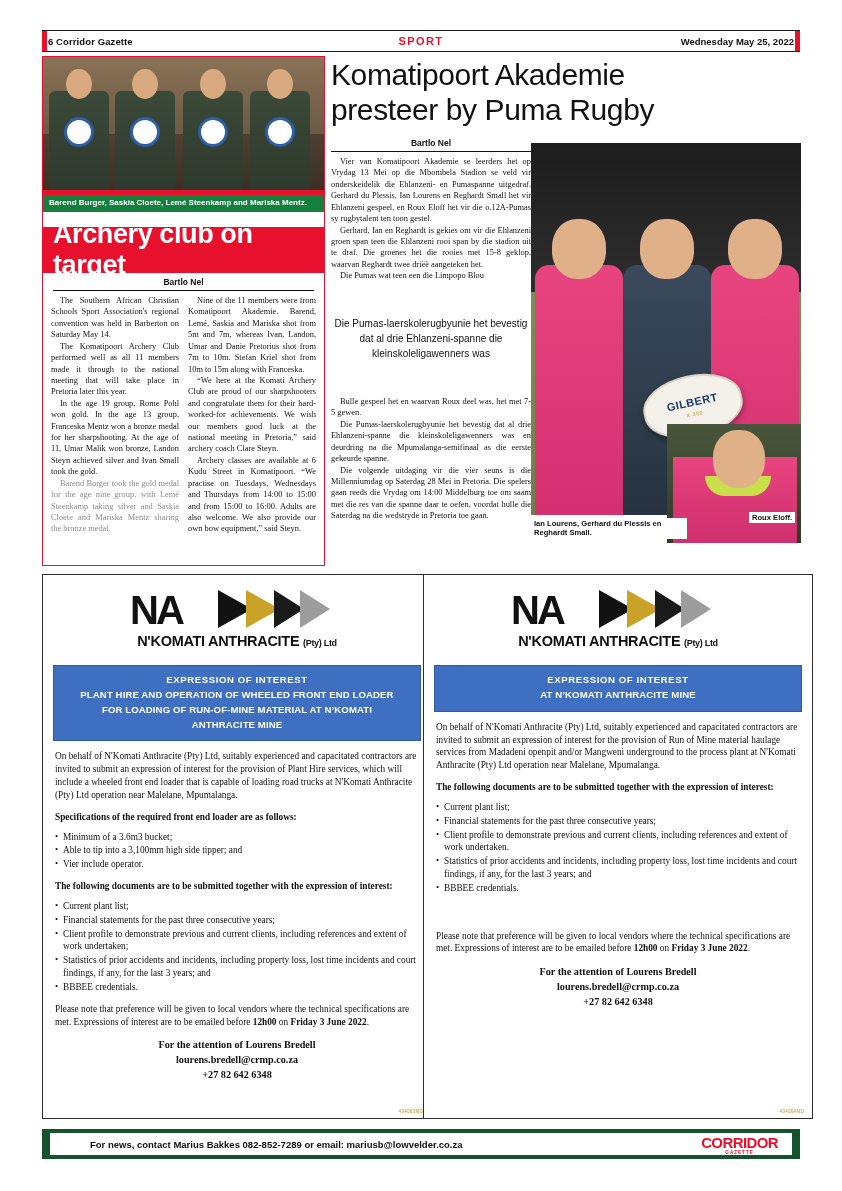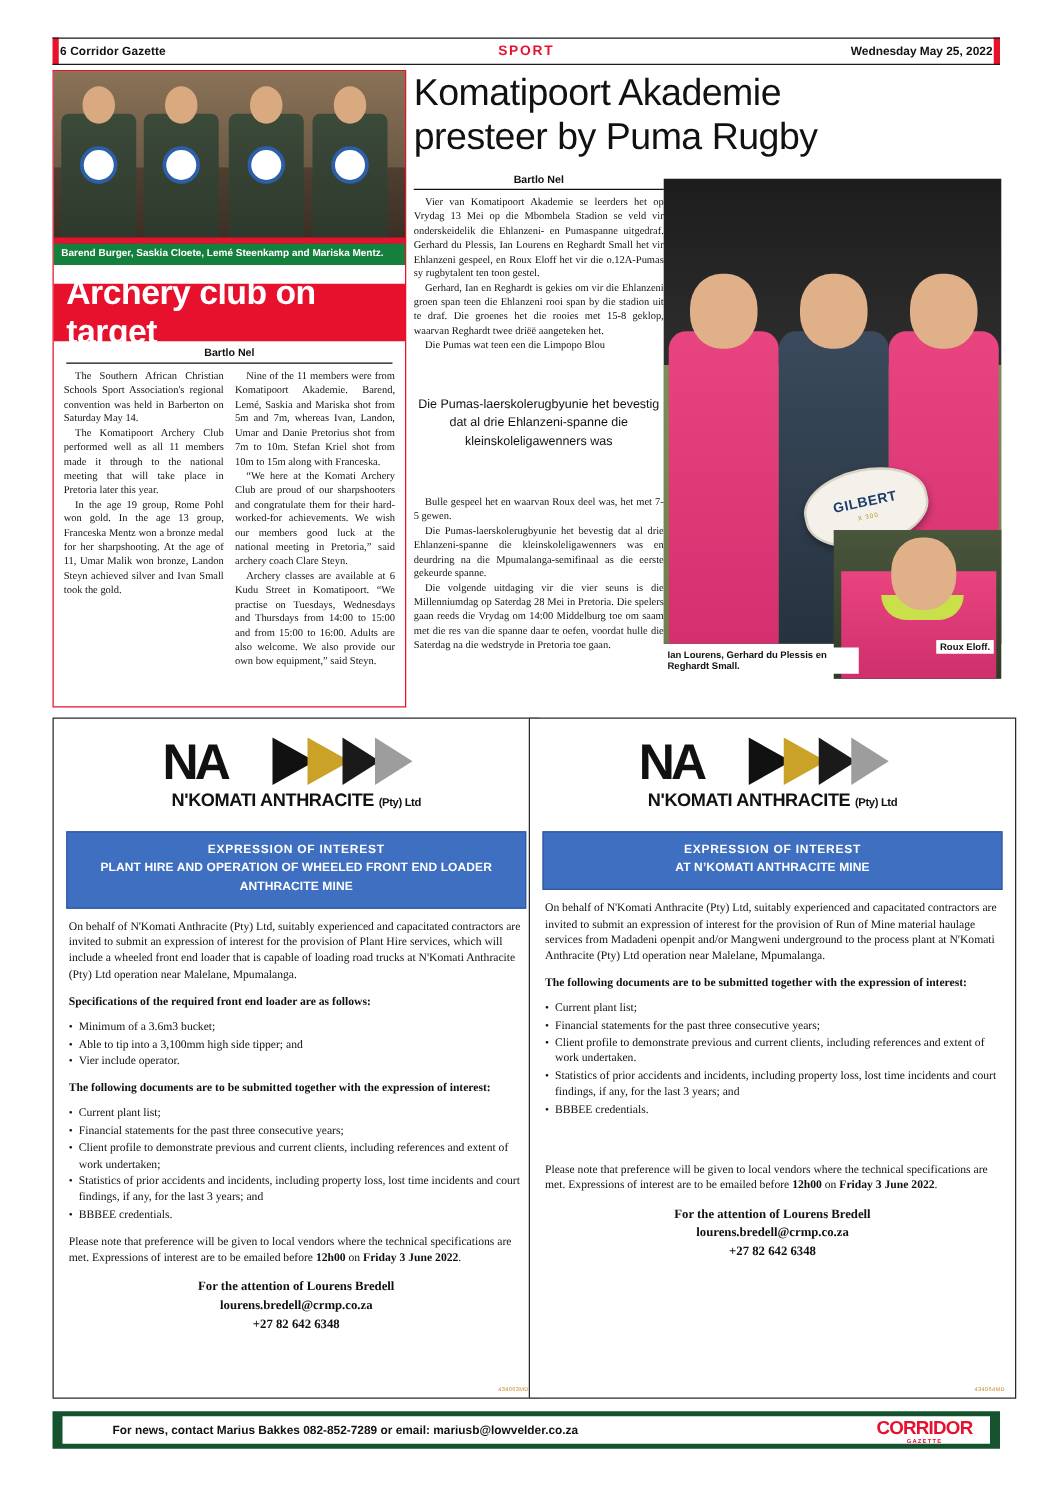--- a/index.html
+++ b/index.html
@@ -531,20 +531,21 @@
     <div class="archery-head">Archery club on target</div>
 
     <div class="archery-byline">Bartlo Nel</div>
     <div class="archery-rule"></div>
 
     <div class="archery-cols">
       <div class="archery-col">
         <p>The Southern African Christian Schools Sport Association's regional convention was held in Barberton on Saturday May 14.</p>
         <p>The Komatipoort Archery Club performed well as all 11 members made it through to the national meeting that will take place in Pretoria later this year.</p>
         <p>In the age 19 group, Rome Pohl won gold. In the age 13 group, Franceska Mentz won a bronze medal for her sharpshooting. At the age of 11, Umar Malik won bronze, Landon Steyn achieved silver and Ivan Small took the gold.</p>
+        <p class="faded">Barend Burger took the gold medal for the age nine group, with Lemé Steenkamp taking silver and Saskia Cloete and Mariska Mentz sharing the bronze medal.</p>
       </div>
       <div class="archery-col">
         <p>Nine of the 11 members were from Komatipoort Akademie. Barend, Lemé, Saskia and Mariska shot from 5m and 7m, whereas Ivan, Landon, Umar and Danie Pretorius shot from 7m to 10m. Stefan Kriel shot from 10m to 15m along with Franceska.</p>
         <p>“We here at the Komati Archery Club are proud of our sharpshooters and congratulate them for their hard-worked-for achievements. We wish our members good luck at the national meeting in Pretoria,” said archery coach Clare Steyn.</p>
         <p>Archery classes are available at 6 Kudu Street in Komatipoort. “We practise on Tuesdays, Wednesdays and Thursdays from 14:00 to 15:00 and from 15:00 to 16:00. Adults are also welcome. We also provide our own bow equipment,” said Steyn.</p>
       </div>
     </div>
   </div>
 
   <div class="rugby-headline">
@@ -603,20 +604,21 @@
         <div class="logo-text">
           <span>N'KOMATI ANTHRACITE</span>
           <span class="pty">(Pty) Ltd</span>
         </div>
       </div>
     </div>
 
     <div class="ad-banner">
       <div class="eoi">EXPRESSION OF INTEREST</div>
       <div>PLANT HIRE AND OPERATION OF WHEELED FRONT END LOADER</div>
+      <div>FOR LOADING OF RUN-OF-MINE MATERIAL AT N’KOMATI</div>
       <div>ANTHRACITE MINE</div>
     </div>
 
     <div class="ad-body">
       <p>On behalf of N'Komati Anthracite (Pty) Ltd, suitably experienced and capacitated contractors are invited to submit an expression of interest for the provision of Plant Hire services, which will include a wheeled front end loader that is capable of loading road trucks at N'Komati Anthracite (Pty) Ltd operation near Malelane, Mpumalanga.</p>
       <p class="tight"><b>Specifications of the required front end loader are as follows:</b></p>
       <ul class="ad-list">
         <li>Minimum of a 3.6m3 bucket;</li>
         <li>Able to tip into a 3,100mm high side tipper; and</li>
         <li>Vier include operator.</li>

